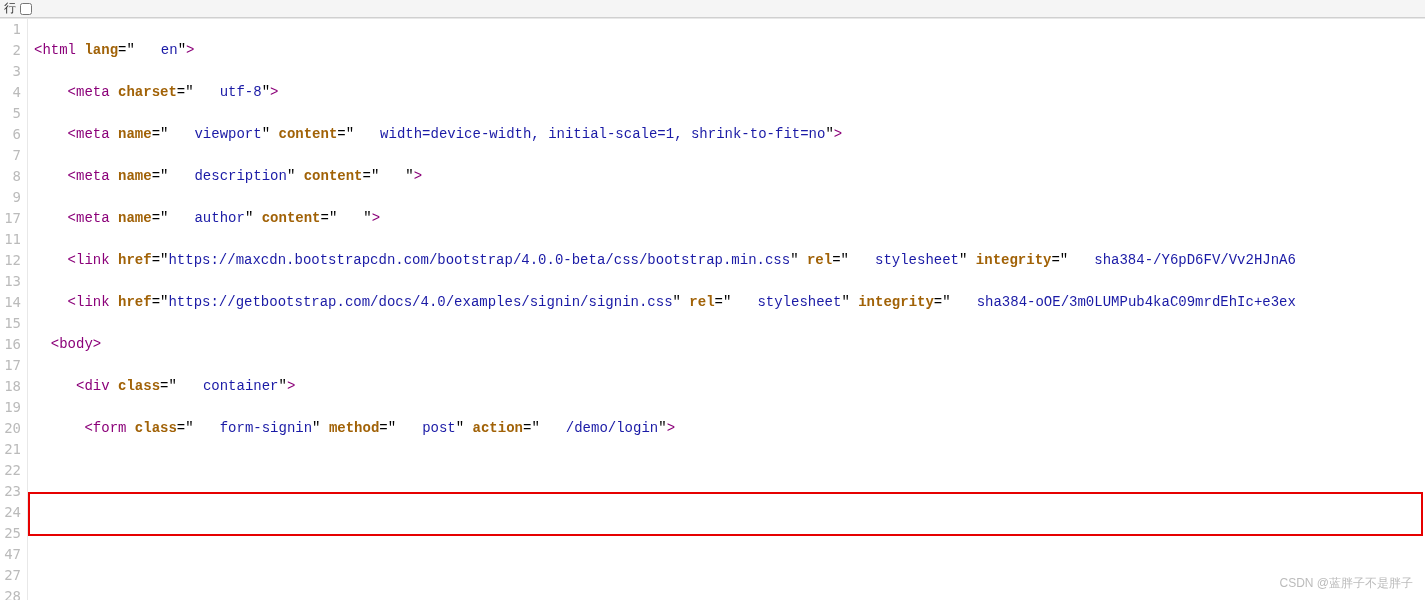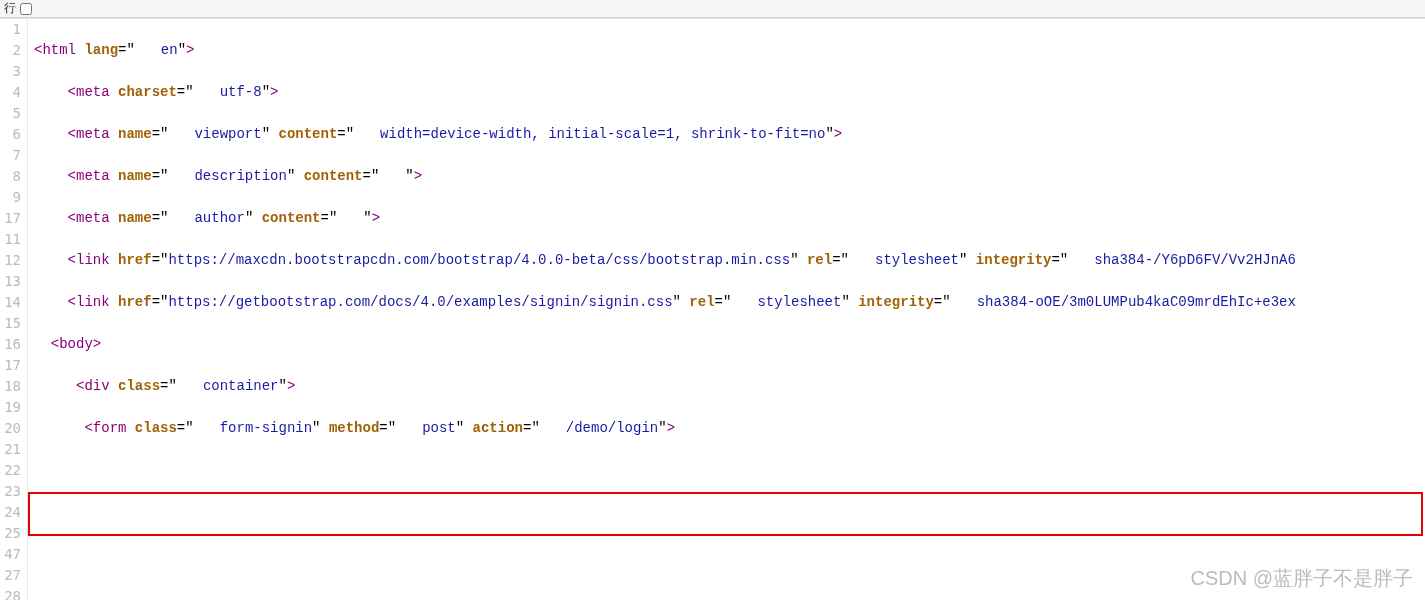--- a/index.html
+++ b/index.html
@@ -81,21 +81,21 @@
     height: 44px;
     top: 473px;
     pointer-events: none;
   }
   .watermark {
     position: absolute;
     right: 12px;
     bottom: 8px;
     color: rgba(120,120,120,0.5);
     font-family: "Microsoft YaHei", sans-serif;
-    font-size: 20px;
+    font-size: 12px;
     pointer-events: none;
   }
 </style>
 </head>
 <body>
 
 <div class="top-bar">
   <span>行</span>
   <input type="checkbox" style="">
 </div>

